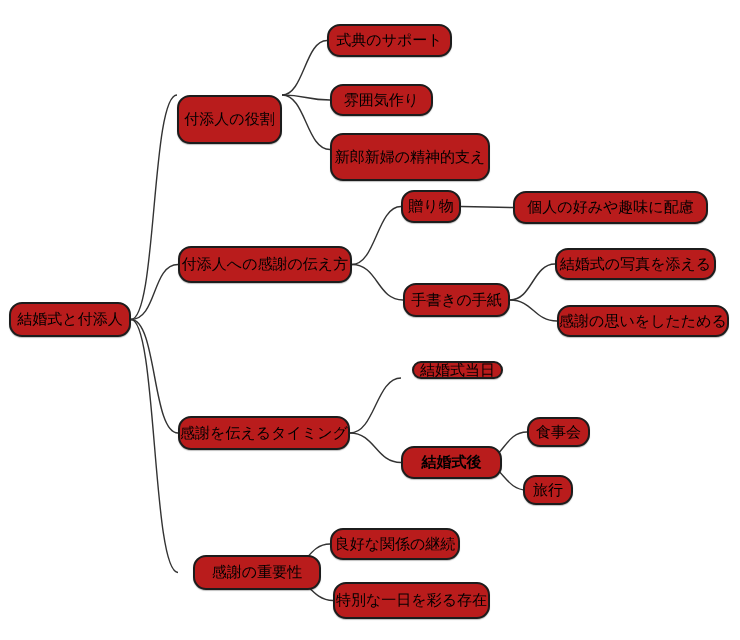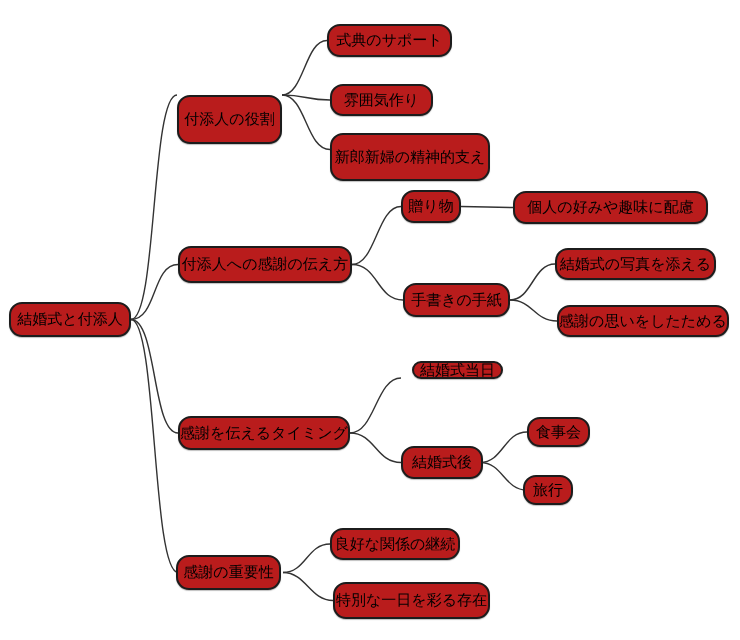--- a/index.html
+++ b/index.html
@@ -73,21 +73,21 @@
 
   <div class="node" style="left:178px; top:246px; width:174px; height:37px;">付添人への感謝の伝え方</div>
   <div class="node" style="left:401px; top:190px; width:60px;  height:33px;">贈り物</div>
   <div class="node" style="left:513px; top:191px; width:195px; height:33px;">個人の好みや趣味に配慮</div>
   <div class="node" style="left:403px; top:283px; width:107px; height:34px;text-align:right;">手書きの手紙</div>
   <div class="node" style="left:555px; top:248px; width:161px; height:32px;">結婚式の写真を添える</div>
   <div class="node" style="left:557px; top:305px; width:172px; height:32px;">感謝の思いをしたためる</div>
 
   <div class="node" style="left:178px; top:416px; width:172px; height:34px;">感謝を伝えるタイミング</div>
   <div class="node" style="left:401px; top:361px; width:91px;  height:18px;margin-left:11px;">結婚式当日</div>
-  <div class="node" style="left:401px; top:446px; width:82px;  height:33px;">結婚式後</div>
+  <div class="node" style="left:401px; top:446px; width:101px;  height:33px;font-weight:bold;">結婚式後</div>
   <div class="node" style="left:527px; top:417px; width:63px;  height:30px;text-align:center;">食事会</div>
   <div class="node" style="left:523px; top:475px; width:50px;  height:30px;">旅行</div>
 
-  <div class="node" style="left:176px; top:555px; width:105px; height:35px;">感謝の重要性</div>
+  <div class="node" style="left:193px; top:555px; width:128px; height:35px;">感謝の重要性</div>
   <div class="node" style="left:330px; top:528px; width:130px; height:32px;">良好な関係の継続</div>
   <div class="node" style="left:333px; top:582px; width:157px; height:37px;">特別な一日を彩る存在</div>
 
 </div>
 
 </body></html>

